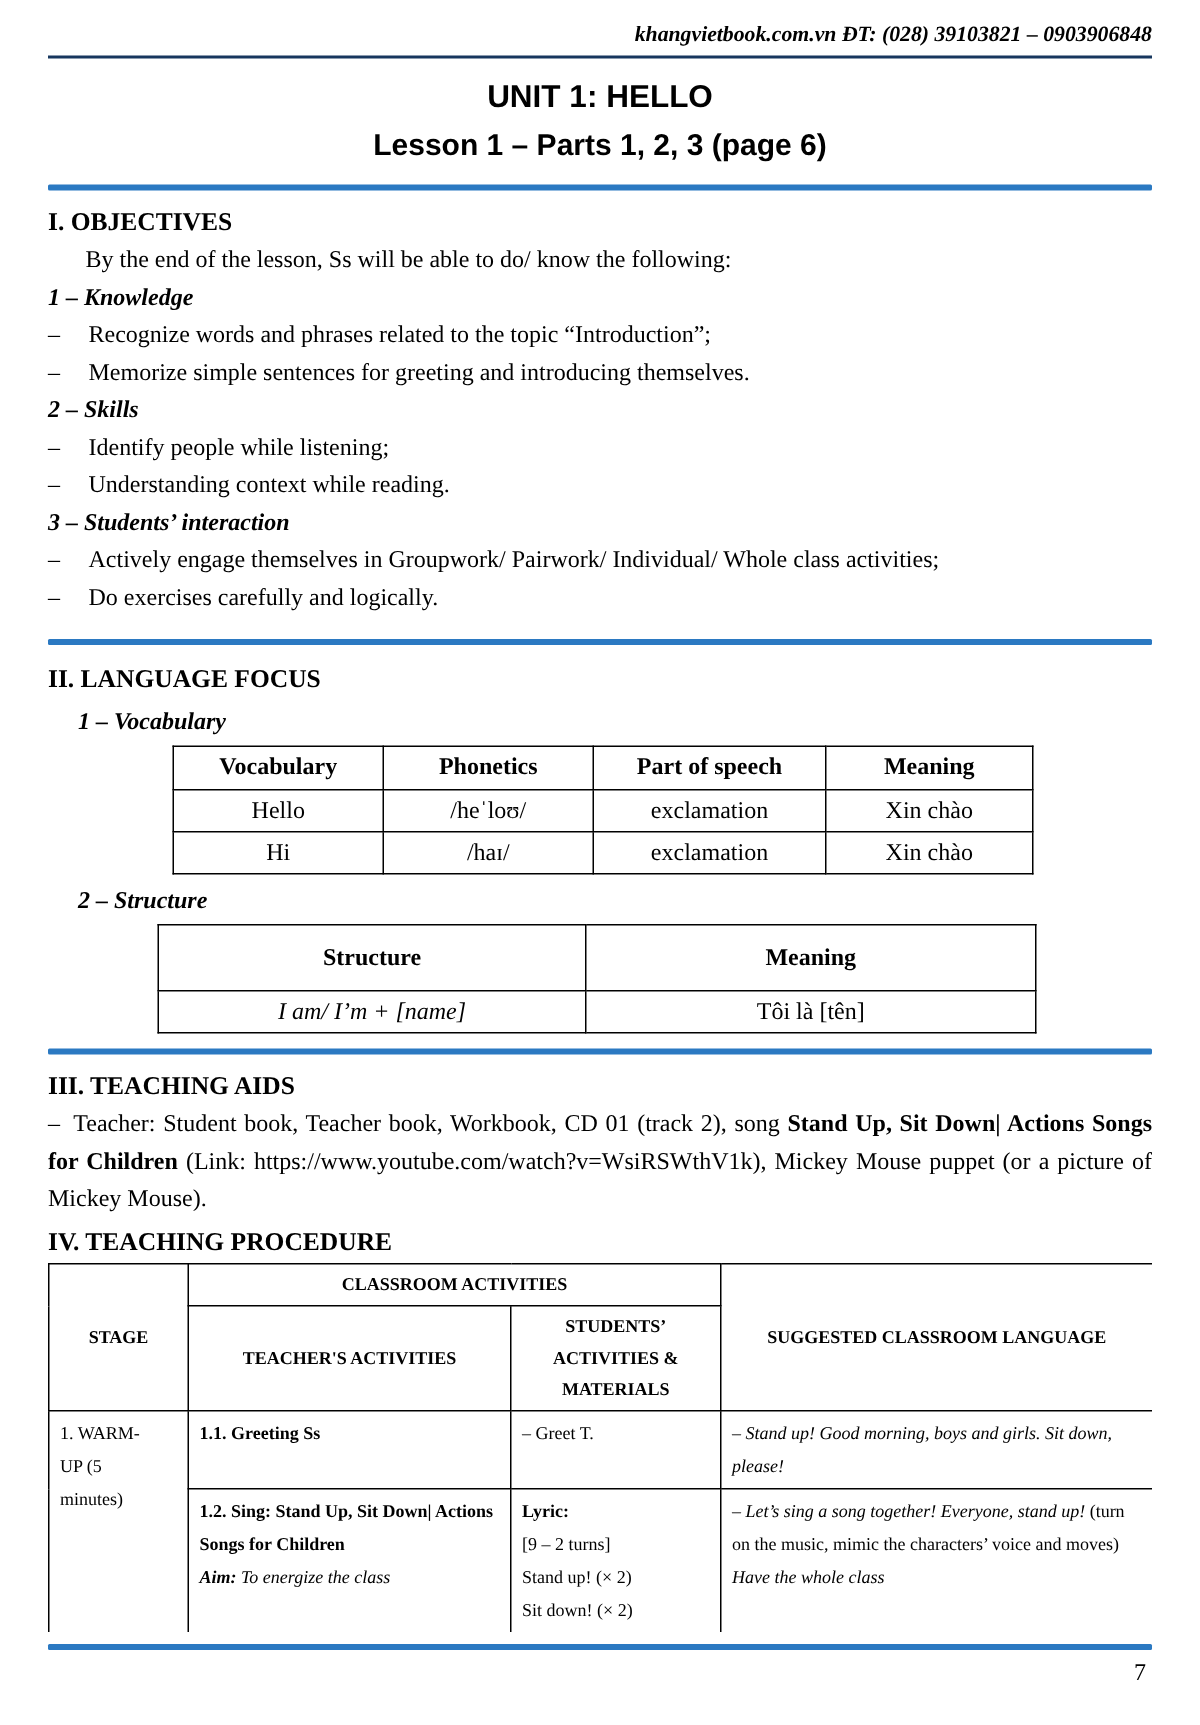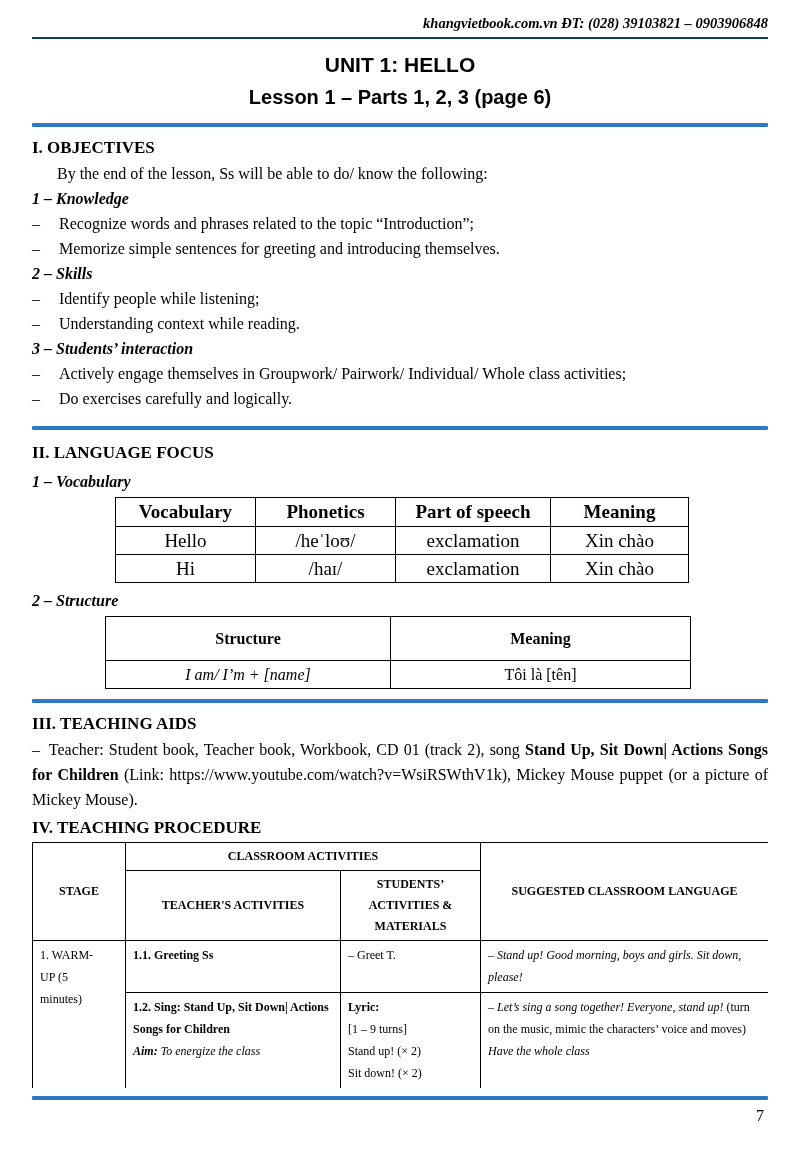--- a/index.html
+++ b/index.html
@@ -39,26 +39,26 @@
 
   .intro-line{padding-left:25px;line-height:25px;margin-top:2px;}
   .group-label{font-weight:bold;font-style:italic;line-height:25px;}
   .bullet-row{display:flex;line-height:25px;}
   .bullet-dash{flex:0 0 27px;}
   .bullet-text{flex:1;}
 
   table{border-collapse:collapse;}
   .vocab-table{margin:3px 0 0 83px;width:573px;table-layout:fixed;}
   .vocab-table th,.vocab-table td{
-    border:1px solid #000;padding:3px 8px;font-size:19px;line-height:20px;height:28px;
+    border:1px solid #000;padding:3px 8px;font-size:16px;line-height:20px;height:28px;
   }
   .vocab-table th{text-align:center;font-weight:bold;height:29px;}
   .vocab-table td{text-align:center;}
 
-  .sub-label{margin-top:5px;}
+  .sub-label{margin-top:5px;margin-left:20px;}
   .struct-table{margin:3px 0 0 73px;width:585px;table-layout:fixed;}
   .struct-table th,.struct-table td{
     border:1px solid #000;padding:3px 8px;font-size:16px;line-height:20px;height:28px;text-align:center;
   }
   .struct-table th{font-weight:bold;height:44px;font-family:Liberation Serif, serif;}
   .cell-italic{font-style:italic;}
 
   .aids-para{text-align:justify;line-height:25px;margin-top:2px;}
   .aids-line{line-height:25px;}
   .aids-dash{margin-right:4px;}
@@ -232,21 +232,21 @@
             <td class="italic-cell">– Stand up! Good morning, boys and girls. Sit down, please!</td>
           </tr>
           <tr class="row-2">
             <td>
               <b class="blk">1.2. Sing: Stand Up, Sit Down| Actions Songs for Children</b>
               <span class="aim-label">Aim:</span>
               <span class="aim-text">To energize the class</span>
             </td>
             <td>
               <b class="blk">Lyric:</b>
-              <span class="blk lyric-line">[1 – 9 turns]</span>
+              <span class="blk lyric-line">[9 – 2 turns]</span>
               <span class="blk lyric-line">Stand up! (× 2)</span>
               <span class="blk lyric-line">Sit down! (× 2)</span>
             </td>
             <td>
               <i>– Let’s sing a song together! Everyone, stand up!</i>
               <span>(turn on the music, mimic the characters’ voice and moves)</span>
               <i>Have the whole class</i>
             </td>
           </tr>
         </tbody>

